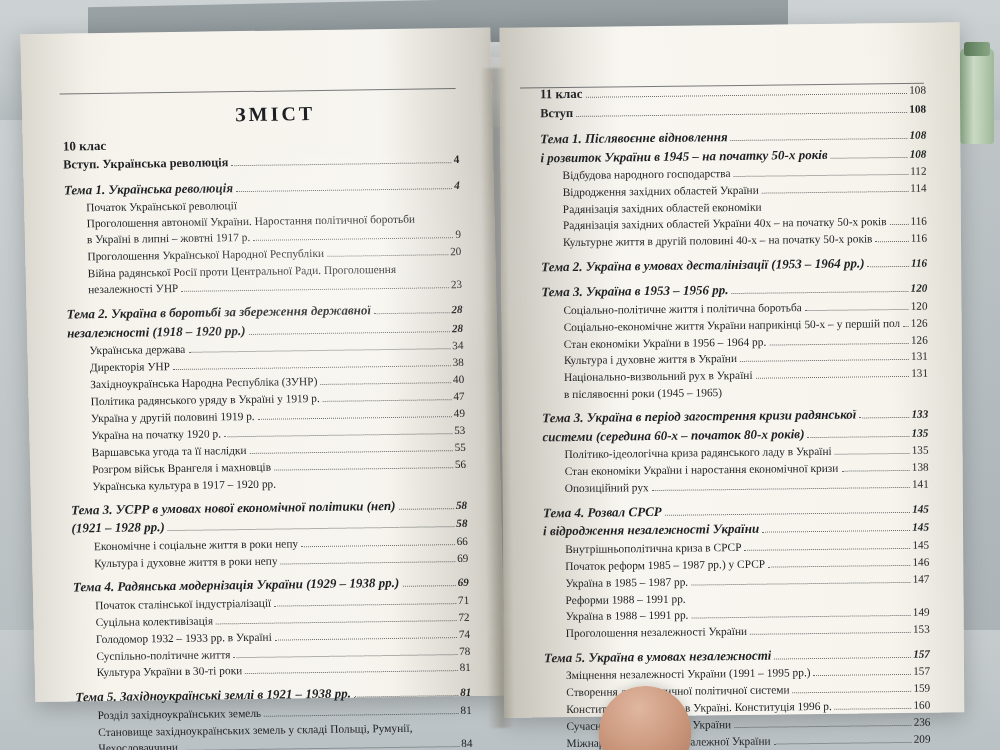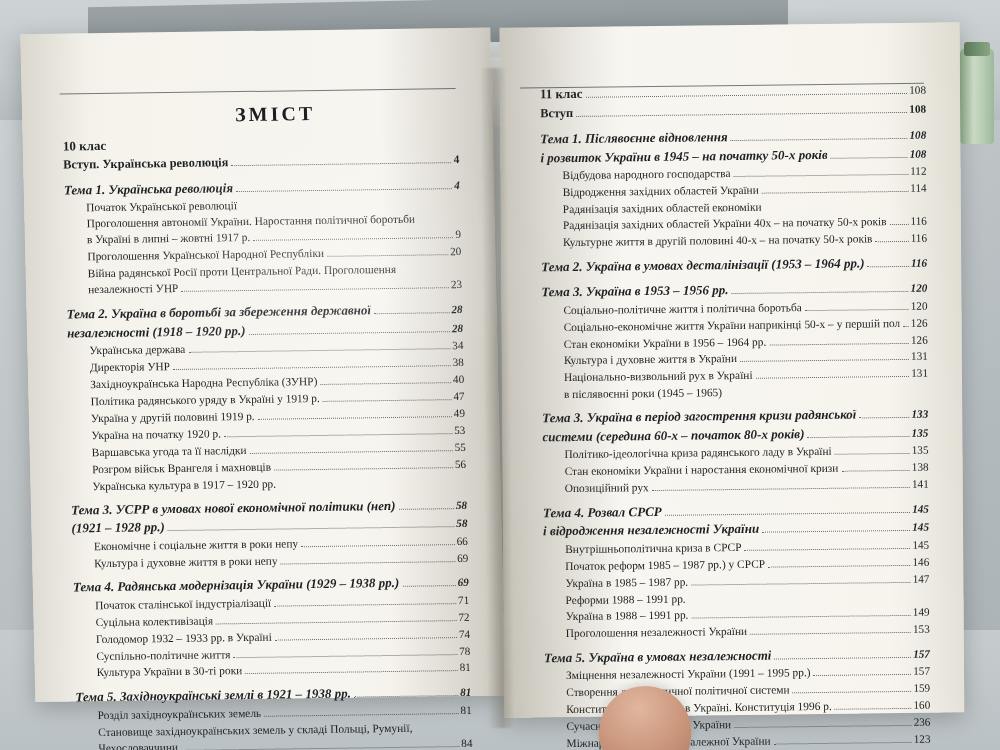--- a/index.html
+++ b/index.html
@@ -538,21 +538,21 @@
               <span class="pg">160</span>
             </div>
             <div class="row sub">
               <span class="lbl">Сучасне політичне життя України</span>
               <span class="dots"></span>
               <span class="pg">236</span>
             </div>
             <div class="row sub">
               <span class="lbl">Міжнародна політика незалежної України</span>
               <span class="dots"></span>
-              <span class="pg">123</span>
+              <span class="pg">209</span>
             </div>
             <div class="row sub">
               <span class="lbl">Економічний розвиток України</span>
               <span class="pg">164</span>
             </div>
           </div>
       </div>
       <div class="shade-right"></div>
     </div>
 

